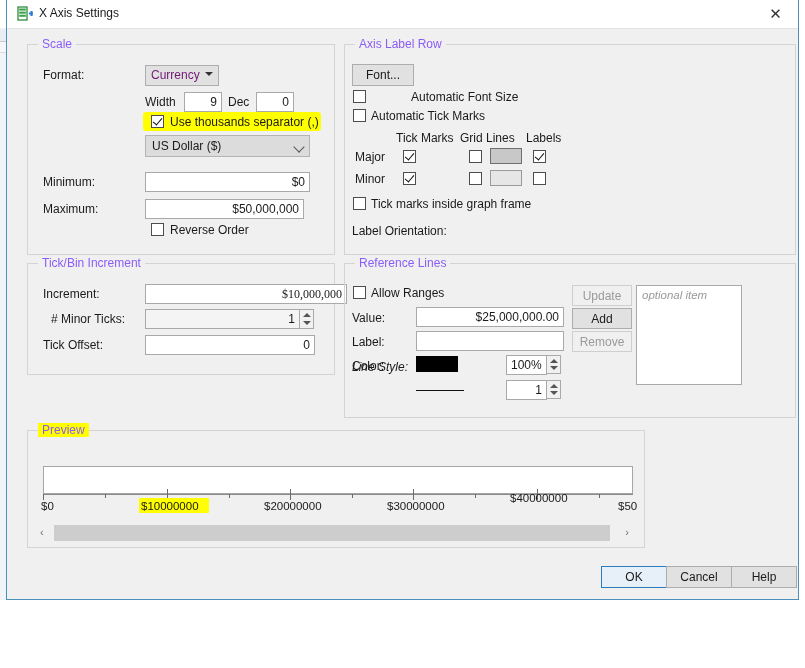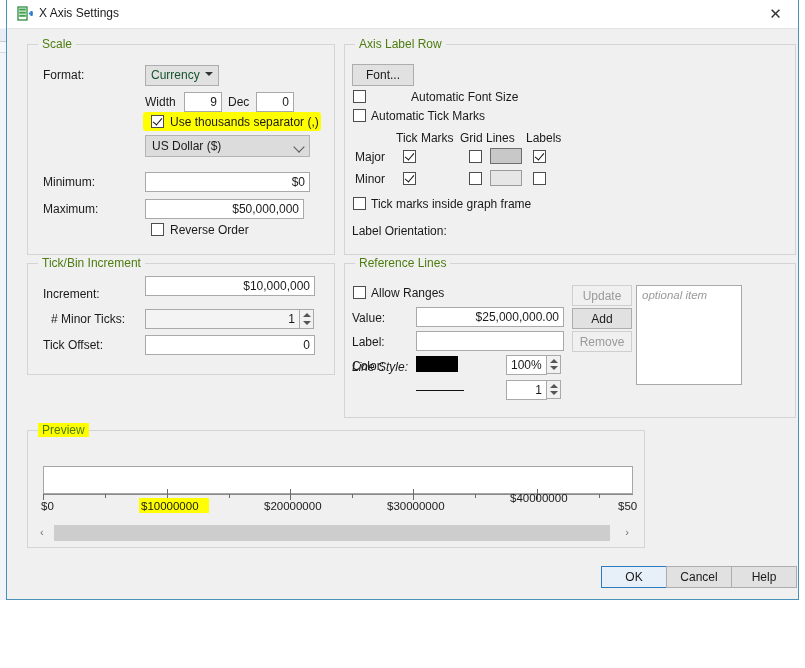--- a/index.html
+++ b/index.html
@@ -25,31 +25,31 @@
     background:#f0f0f0;border:1px solid #4a90b8;border-top:none;
     box-sizing:border-box;
   }
   #titlebar{position:relative;height:28px;background:#ffffff;border-bottom:1px solid #e4e4e4;}
   #title-icon{position:absolute;left:10px;top:6px;width:16px;height:16px;}
   #title-text{position:absolute;left:32px;top:6px;font-size:12px;color:#1a1a1a;}
   #close-btn{position:absolute;right:0px;top:0px;width:45px;height:27px;display:flex;align-items:center;justify-content:center;font-size:15px;color:#333;cursor:pointer;}
 
   
   .group{position:absolute;border:1px solid #d4d4d4;box-sizing:border-box;background:transparent;}
-  .group-title{position:absolute;top:-8px;left:10px;background:#f0f0f0;padding:0 4px;font-size:12px;color:#4d7c0f;white-space:nowrap;}
+  .group-title{position:absolute;top:-8px;left:10px;background:#f0f0f0;padding:0 4px;font-size:12px;color:#8b5cf6;white-space:nowrap;}
   .group-title.hl{background:#ffff00;}
 
   .lbl{position:absolute;font-size:12px;color:#1a1a1a;white-space:nowrap;}
 
   
   .txt{position:absolute;box-sizing:border-box;background:#fff;border:1px solid #a9a9a9;
        font-family:"Liberation Sans",sans-serif;font-size:12px;color:#1a1a1a;
        text-align:right;padding:1px 4px;height:20px;line-height:16px;overflow:hidden;white-space:nowrap;}
   .combo{position:absolute;box-sizing:border-box;height:21px;background:#e1e1e1;border:1px solid #adadad;
-         font-size:12px;color:#14532d;padding:2px 18px 0 5px;white-space:nowrap;overflow:hidden;}
+         font-size:12px;color:#701a75;padding:2px 18px 0 5px;white-space:nowrap;overflow:hidden;}
   .combo .arr{position:absolute;right:5px;top:6px;width:0;height:0;border-left:4px solid transparent;border-right:4px solid transparent;border-top:4px solid #333;}
   .combo2{position:absolute;box-sizing:border-box;height:22px;background:#dcdcdc;border:1px solid #b4b4b4;
           font-size:12px;color:#1a1a1a;padding:3px 20px 0 6px;white-space:nowrap;overflow:hidden;}
   .combo2 .chev{position:absolute;right:6px;top:7px;width:7px;height:7px;border-right:1.5px solid #555;border-bottom:1.5px solid #555;transform:rotate(45deg);}
 
   .cb{position:absolute;width:13px;height:13px;box-sizing:border-box;background:#fff;border:1px solid #4d4d4d;}
   .cb.checked::after{content:"";position:absolute;left:3px;top:0px;width:4px;height:8px;border-right:1.6px solid #111;border-bottom:1.6px solid #111;transform:rotate(40deg);}
   .cb-label{position:absolute;font-size:12px;color:#1a1a1a;white-space:nowrap;}
   .hl-box{position:absolute;background:#ffff00;border-radius:3px;}
 
@@ -167,21 +167,21 @@
   <div class="txt" style="left:138px;top:199px;width:159px;">$50,000,000</div>
 
   <div class="cb" style="left:144px;top:223px;"></div>
   <div class="cb-label" style="left:163px;top:223px;">Reverse Order</div>
 
   <div class="group" style="left:20px;top:263px;width:308px;height:112px;">
     <div class="group-title">Tick/Bin Increment</div>
   </div>
 
   <div class="lbl" style="left:36px;top:287px;">Increment:</div>
-  <div class="txt" style="left:138px;top:276px;width:170px;">$10,000,000</div>
+  <div class="txt" style="left:138px;top:284px;width:202px;font-family:Liberation Serif, serif;">$10,000,000</div>
 
   <div class="lbl" style="left:36px;top:312px;margin-left:8px;"># Minor Ticks:</div>
   <div class="txt" style="left:138px;top:309px;width:155px;background:#f4f4f4;">1</div>
   <div class="spin" style="left:292px;top:309px;height:20px;">
     <span class="up"></span>
     <span class="dn"></span>
   </div>
 
   <div class="lbl" style="left:36px;top:338px;">Tick Offset:</div>
   <div class="txt" style="left:138px;top:335px;width:170px;">0</div>

